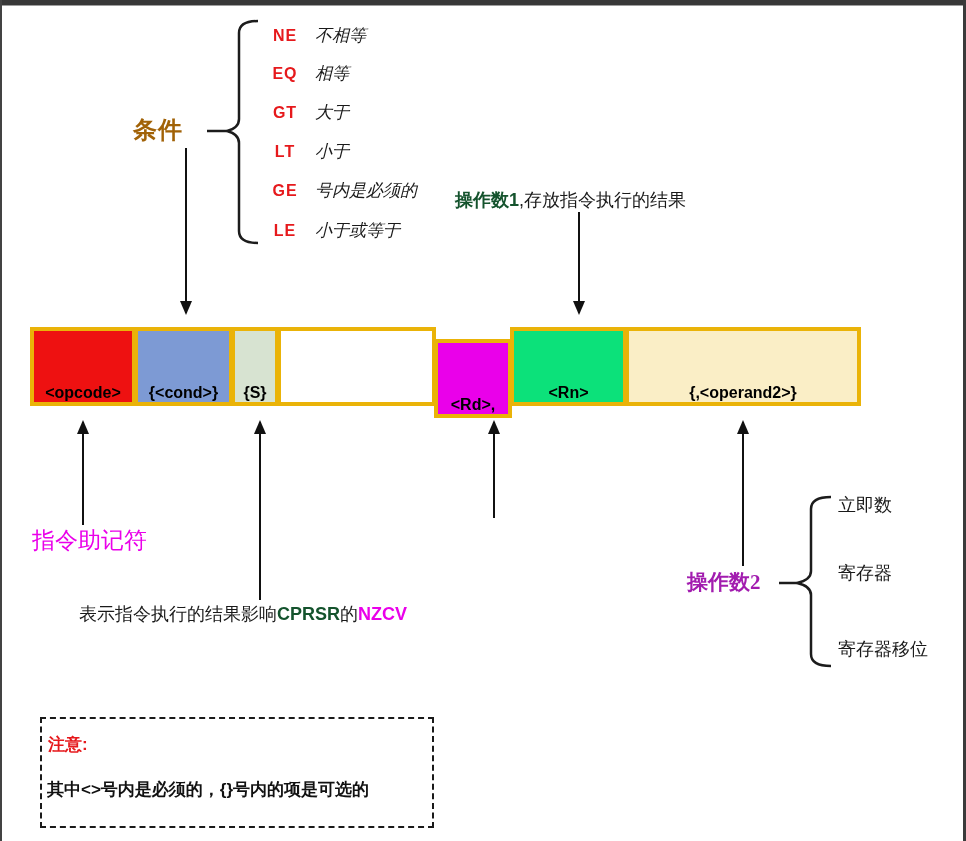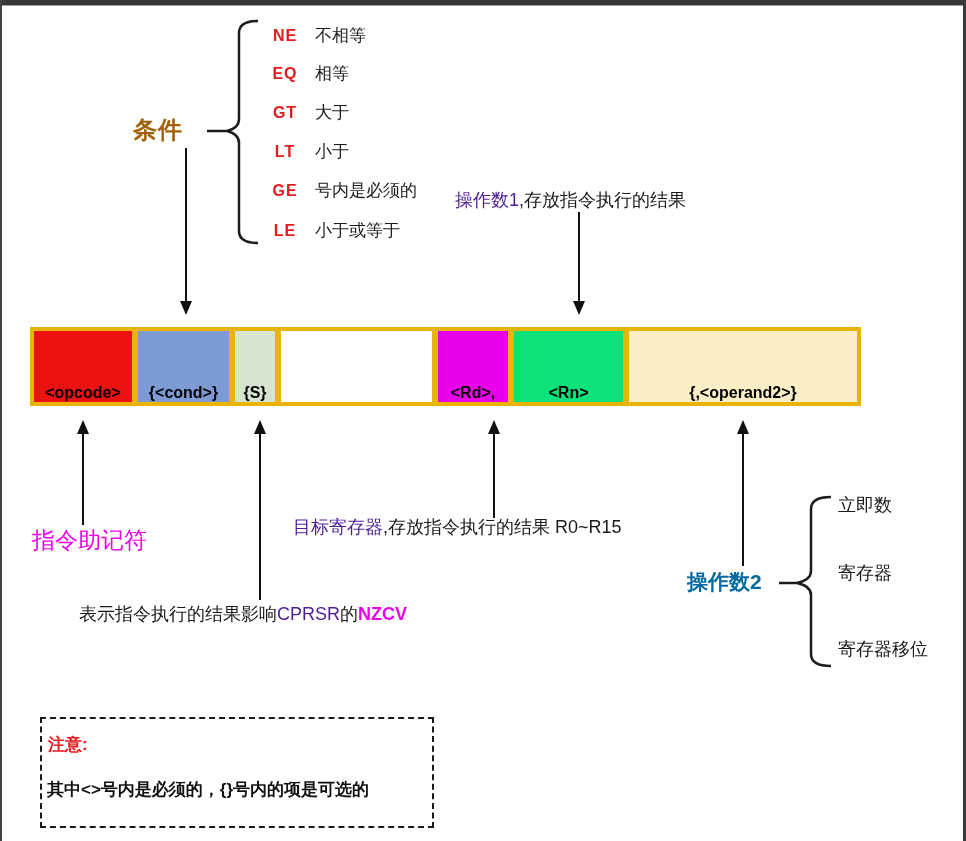--- a/index.html
+++ b/index.html
@@ -5,36 +5,36 @@
   html,body{margin:0;padding:0;background:#fff;}
   .canvas{
     position:relative;width:966px;height:841px;background:#ffffff;overflow:hidden;
     font-family:"Liberation Sans","DejaVu Sans",sans-serif;color:#1a1a1a;
   }
   .chrome-top{position:absolute;left:0;top:0;width:966px;height:5px;background:#383838;border-bottom:1px solid #9e9e9e;}
   .chrome-left{position:absolute;left:0;top:0;width:2px;height:841px;background:#434343;}
   .chrome-right{position:absolute;right:0;top:0;width:3px;height:841px;background:#3b3b3b;}
   .overlay{position:absolute;left:0;top:0;width:966px;height:841px;pointer-events:none;}
   .abs{position:absolute;white-space:nowrap;}
-  .red{color:#4c1d95;font-weight:normal;text-align:center;}
+  .red{color:#14532d;font-weight:bold;text-align:center;}
   .magenta{color:#ea00ea;font-weight:bold;}
   .cond-label{left:133px;top:114px;font-size:24px;font-weight:bold;color:#a16207;letter-spacing:1px;}
   .cond-row{left:267px;font-size:17px;}
   .cond-code{display:inline-block;width:36px;text-align:center;font-size:16px;font-weight:bold;color:#e6191c;letter-spacing:1px;}
-  .cond-text{margin-left:12px;color:#1a1a1a;}
+  .cond-text{margin-left:12px;color:#1a1a1a;font-style:italic;}
   .op1-line{left:455px;top:188px;font-size:18px;}
   .bar{position:absolute;left:30px;top:327px;width:843px;height:79px;display:flex;}
   .seg{height:79px;box-sizing:border-box;border:4px solid #eab308;margin-left:-2px;
        display:flex;align-items:flex-end;justify-content:center;
        font-size:16px;font-weight:bold;color:#000;}
   .seg:first-child{margin-left:0;}
   .mnemonic{left:32px;top:525px;font-size:23px;font-weight:normal;color:#ea00ea;}
   .dest-line{left:293px;top:515px;font-size:18px;}
   .sflag-line{left:79px;top:602px;font-size:18px;}
-  .op2-label{left:687px;top:568px;font-size:21px;font-weight:bold;color:#0369a1;}
+  .op2-label{left:687px;top:568px;font-size:21px;font-weight:bold;color:#a21caf;font-family:Liberation Serif, serif;}
   .op2-item{left:838px;font-size:18px;color:#1a1a1a;}
   .note-box{position:absolute;left:40px;top:717px;width:394px;height:111px;border:2px dashed #1a1a1a;box-sizing:border-box;}
   .note-title{left:6px;top:14px;font-size:17px;font-weight:bold;color:#e6191c;}
   .note-body{left:5px;top:59px;font-size:17px;font-weight:bold;color:#111;}
 </style>
 </head>
 <body>
 
 <div class="canvas">
 
@@ -95,36 +95,33 @@
     </div>
     <div class="seg" style="width: 99px; background-color: rgb(125, 154, 212);">
       <span>{&lt;cond&gt;}</span>
     </div>
     <div class="seg" style="width: 48px; background-color: rgb(215, 227, 209);">
       <span>{S}</span>
     </div>
     <div class="seg" style="width: 159px; background-color: rgb(255, 255, 255);">
       <span></span>
     </div>
-    <div class="seg" style="width: 78px; background-color: rgb(234, 0, 234);">
+    <div class="seg" style="width: 78px; background-color: rgb(234, 0, 234); margin-top: 12px;">
       <span>&lt;Rd&gt;,</span>
     </div>
     <div class="seg" style="width: 117px; background-color: rgb(12, 225, 122);">
       <span>&lt;Rn&gt;</span>
     </div>
     <div class="seg" style="width: 236px; background-color: rgb(250, 238, 198);">
       <span>{,&lt;operand2&gt;}</span>
     </div>
   </div>
 
   <div class="abs mnemonic">指令助记符</div>
 
-  <div class="abs dest-line">
-    <span class="red">目标寄存器</span><span>,存放指令执行的结果 R0~R15</span>
-  </div>
 
   <div class="abs sflag-line">
     <span>表示指令执行的结果影响</span><span class="red">CPRSR</span><span>的</span><span class="magenta">NZCV</span>
   </div>
 
   <div class="abs op2-label">操作数2</div>
   <div class="abs op2-item" style="top:493px;">立即数</div>
   <div class="abs op2-item" style="top:561px;">寄存器</div>
   <div class="abs op2-item" style="top:637px;">寄存器移位</div>
 

